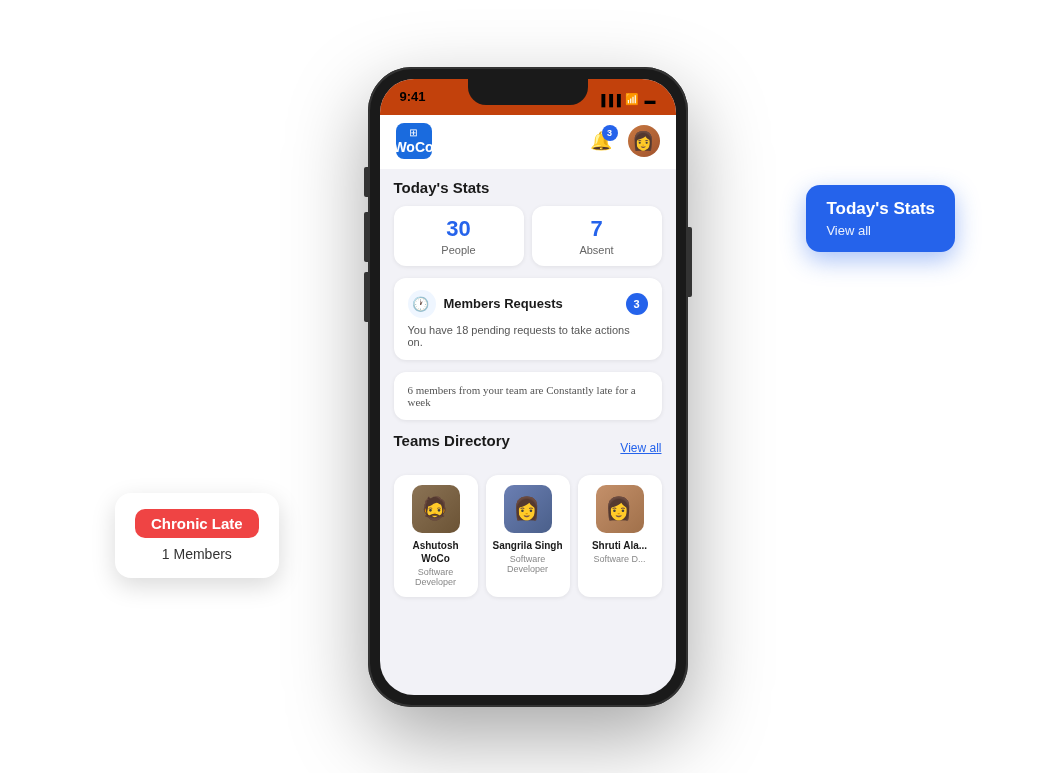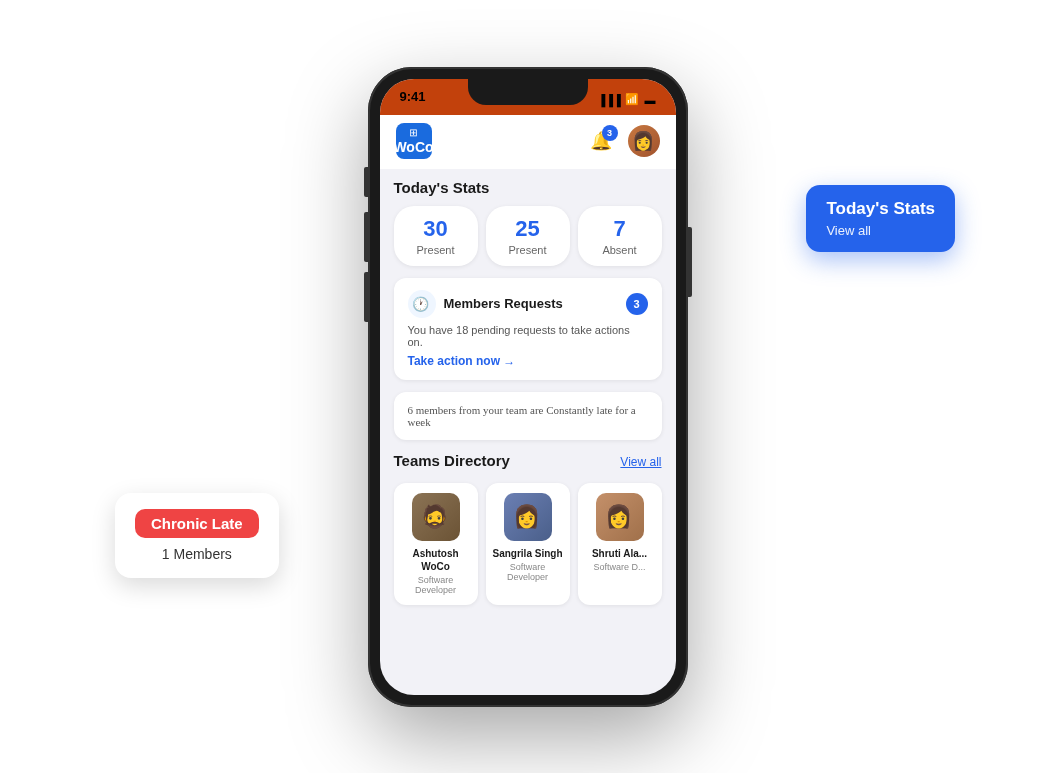--- a/index.html
+++ b/index.html
@@ -173,21 +173,21 @@
     
     .stats-row {
       display: flex;
       gap: 8px;
       margin-bottom: 12px;
     }
 
     .stat-card {
       flex: 1;
       background: white;
-      border-radius: 20px;
+      border-radius: 12px;
       padding: 10px 8px;
       text-align: center;
       box-shadow: 0 1px 4px rgba(0,0,0,0.08);
     }
 
     .stat-number {
       font-size: 22px;
       font-weight: 700;
       color: #2563eb;
       line-height: 1.2;
@@ -247,21 +247,20 @@
       color: white;
       display: flex;
       align-items: center;
       justify-content: center;
       font-weight: 700;
     }
 
     .pending-desc {
       font-size: 11px;
       color: #555;
-      margin-bottom: 6px;
     }
 
     .take-action {
       font-size: 12px;
       color: #2563eb;
       font-weight: 600;
       display: flex;
       align-items: center;
       gap: 4px;
     }
@@ -485,50 +484,45 @@
         </div>
       </div>
 
       <div class="content">
 
         <div class="section-title">Today's Stats</div>
 
         <div class="stats-row">
           <div class="stat-card">
             <div class="stat-number">30</div>
-            <div class="stat-label">Present</div>
-          </div>
-          <div class="stat-card">
-            <div class="stat-number">25</div>
-            <div class="stat-label">Present</div>
+            <div class="stat-label">People</div>
           </div>
           <div class="stat-card">
             <div class="stat-number">7</div>
             <div class="stat-label">Absent</div>
           </div>
         </div>
 
         <div class="pending-card">
           <div class="pending-header">
             <div class="pending-title-row">
               <div class="clock-icon">🕐</div>
               <span class="pending-title">Members Requests</span>
             </div>
             <div class="pending-badge">3</div>
           </div>
           <div class="pending-desc">You have 18 pending requests to take actions on.</div>
-          <div class="take-action">Take action now →</div>
         </div>
 
         <div class="trends-card">
           <div class="trends-desc">6 members from your team are Constantly late for a week</div>
         </div>
 
         <div class="teams-header">
-          <div class="section-title" style="margin-bottom:4px">Teams Directory</div>
+          <div class="section-title" style="margin-bottom:16px">Teams Directory</div>
           <div class="view-all-link">View all</div>
         </div>
 
         <div class="team-members-row">
           <div class="member-card">
             <div class="member-avatar av1">
               <span style="font-size:22px;">🧔</span>
             </div>
             <div class="member-name">Ashutosh WoCo</div>
             <div class="member-role">Software Developer</div>

